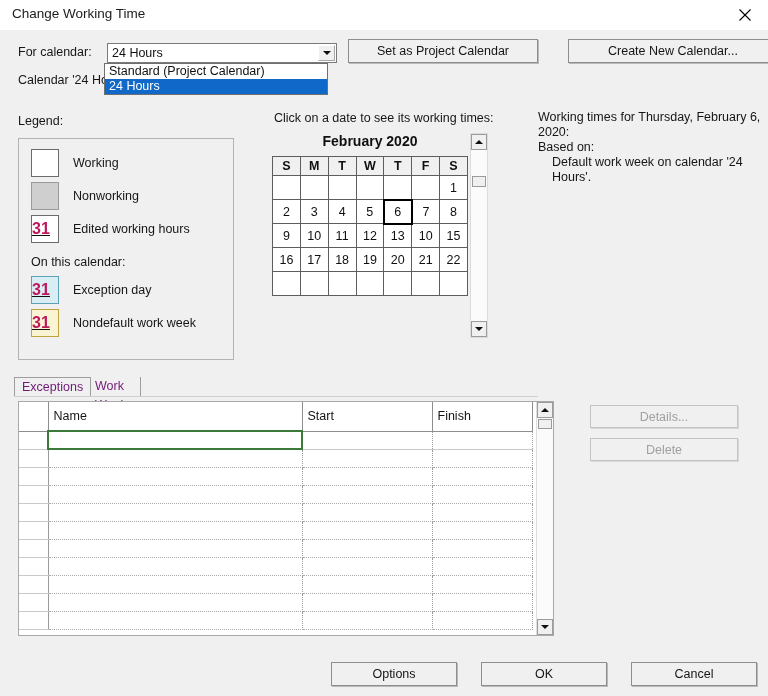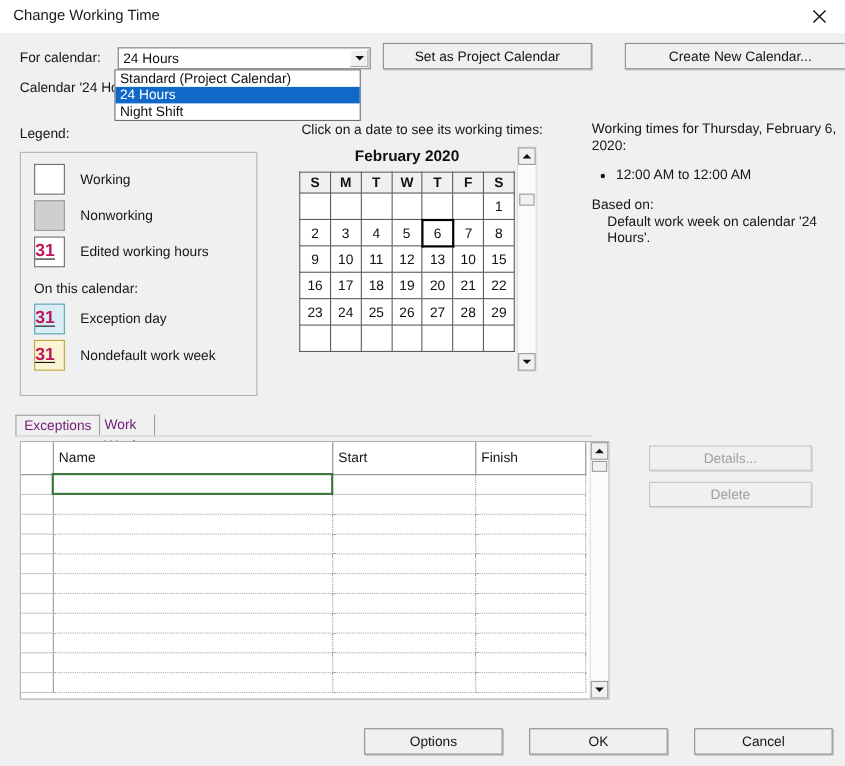--- a/index.html
+++ b/index.html
@@ -130,21 +130,20 @@
     <span class="arrowbox">
         <i class="tri-down"></i>
       </span>
   </div>
 
   <div class="lbl" style="left:18px;top:73px;">Calendar '24 Hours' is a base calendar.</div>
 
   <div class="dropdown">
     <div class="opt">Standard (Project Calendar)</div>
     <div class="opt sel">24 Hours</div>
-    <div class="opt">Night Shift</div>
   </div>
 
   <div class="btn" style="left:348px;top:39px;width:190px;height:24px;">Set as Project Calendar</div>
   <div class="btn" style="left:568px;top:39px;width:210px;height:24px;">Create New Calendar...</div>
 
   <div class="lbl" style="left:18px;top:114px;">Legend:</div>
 
   <div class="legendbox">
     <div class="swatch sw-working" style="left:12px;top:10px;"></div>
     <div class="lbl" style="left:54px;top:17px;">Working</div>
@@ -216,29 +215,20 @@
       <tr>
         <td>16</td>
         <td>17</td>
         <td>18</td>
         <td>19</td>
         <td>20</td>
         <td>21</td>
         <td>22</td>
       </tr>
       <tr>
-        <td>23</td>
-        <td>24</td>
-        <td>25</td>
-        <td>26</td>
-        <td>27</td>
-        <td>28</td>
-        <td>29</td>
-      </tr>
-      <tr>
         <td></td>
         <td></td>
         <td></td>
         <td></td>
         <td></td>
         <td></td>
         <td></td>
       </tr>
     </tbody>
       </table>
@@ -249,23 +239,20 @@
         </div>
       <div class="sbthumb" style="top:42px;"></div>
       <div class="sbbtn" style="bottom:0;">
           <i class="tri-down"></i>
         </div>
     </div>
   </div>
 
   <div class="info">
     <div>Working times for Thursday, February 6, 2020:</div>
-    <ul style="margin:12px 0 12px 0;padding-left:22px;">
-      <li>12:00 AM to 12:00 AM</li>
-    </ul>
     <div>Based on:</div>
     <div class="indent">Default work week on calendar '24 Hours'.</div>
   </div>
 
   <div class="tabs">
     <div class="tab active" style="left:0;">Exceptions</div>
     <div class="tab inactive" style="left:74px;">Work Weeks</div>
   </div>
   <div class="tabline"></div>
 

